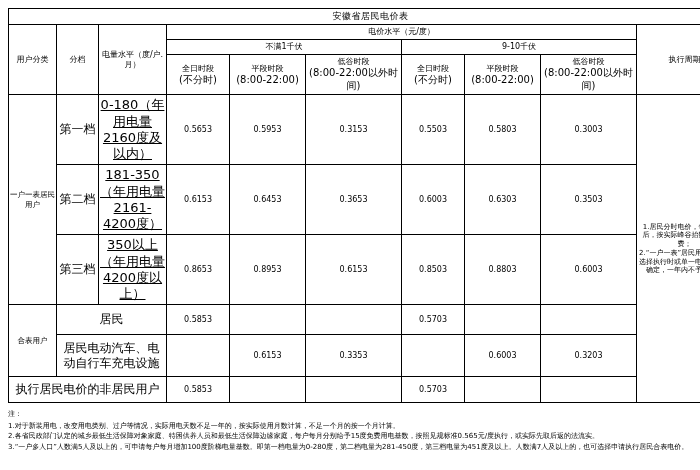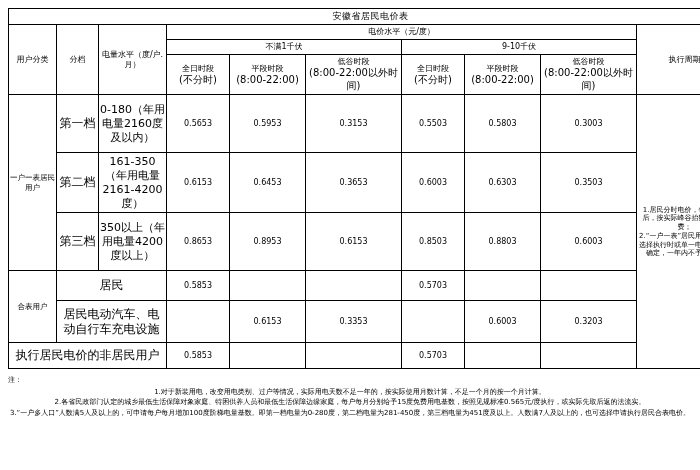--- a/index.html
+++ b/index.html
@@ -43,22 +43,23 @@
     font-size: 8px;
   }
   .hdr-small {
     font-size: 10px;
   }
   .tier-label {
     font-size: 12px;
     margin-left: 14px;
   }
   .tier-range {
-    font-size: 11px;
+    font-size: 13px;
     line-height: 1.35;
+    text-decoration: underline;
   }
   .price {
     font-size: 8px;
   }
   .catname {
     font-size: 7.5px;
     line-height: 1.4;
   }
   .period {
     font-size: 7px;
@@ -71,21 +72,20 @@
     margin-top: 6px;
     font-size: 7px;
     line-height: 1.5;
     width: 684px;
   }
   .notes .note-head {
     margin-bottom: 1px;
   }
   .notes .note-line {
     margin-bottom: 0px;
-    text-align: center;
   }
 </style>
 </head>
 <body>
 
 <div class="page">
 
   <table class="main">
     <colgroup>
       <col style="width:48px">
@@ -154,21 +154,21 @@
         <td class="price">0.3153</td>
         <td class="price">0.5503</td>
         <td class="price">0.5803</td>
         <td class="price">0.3003</td>
         <td class="period" rowspan="6" style="white-space:pre-line">1.居民分时电价，每月抄表后，按实际峰谷抬数计量电费；
 2.“一户一表”居民用户可按年选择执行时或单一电价，一经确定，一年内不予更改。</td>
       </tr>
 
       <tr style="height:58px">
         <td class="tier-label">第二档</td>
-        <td class="tier-range">161-350（年用电量2161-4200度）</td>
+        <td class="tier-range">181-350（年用电量2161-4200度）</td>
         <td class="price">0.6153</td>
         <td class="price">0.6453</td>
         <td class="price">0.3653</td>
         <td class="price">0.6003</td>
         <td class="price">0.6303</td>
         <td class="price">0.3503</td>
       </tr>
 
       <tr style="height:58px">
         <td class="tier-label">第三档</td>

